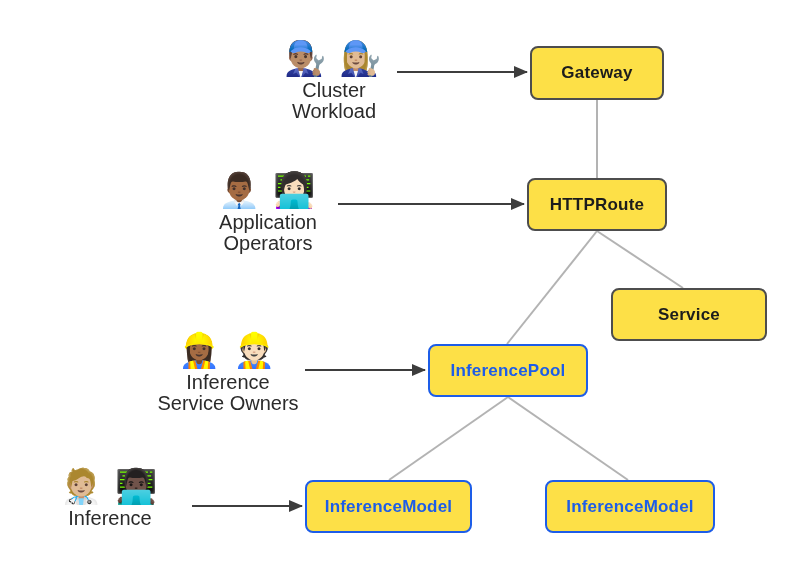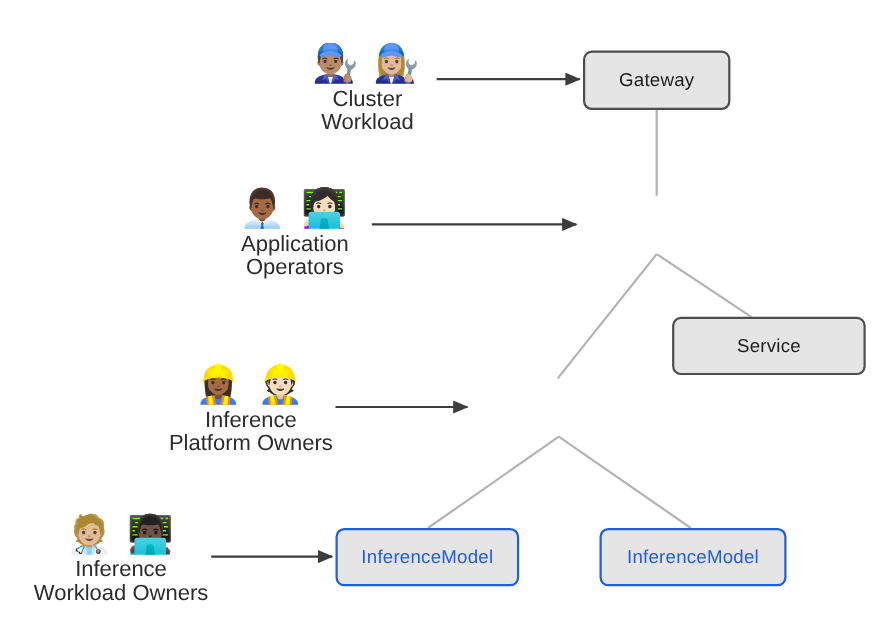--- a/index.html
+++ b/index.html
@@ -19,38 +19,38 @@
     position: absolute;
     left: 0;
     top: 0;
     width: 800px;
     height: 572px;
     pointer-events: none;
   }
   .node {
     position: absolute;
     box-sizing: border-box;
-    background: #e5e5e5;
+    background: #fde047;
     border: 2px solid #4d4d4d;
     border-radius: 8px;
     display: flex;
     align-items: center;
     justify-content: center;
-    font-weight: normal;
+    font-weight: bold;
     font-size: 17px;
     color: #1c1c1c;
     letter-spacing: 0.2px;
   }
   .node.blue {
     border-color: #1d5de8;
     color: #1d5de8;
   }
   .node-gateway        { left: 530px; top: 46px;  width: 134px; height: 54px; }
   .node-httproute      { left: 527px; top: 178px; width: 140px; height: 53px; }
-  .node-service        { left: 611px; top: 288px; width: 176px; height: 53px; }
+  .node-service        { left: 611px; top: 288px; width: 156px; height: 53px; }
   .node-inferencepool  { left: 428px; top: 344px; width: 160px; height: 53px; }
   .node-inferencemodel-left  { left: 305px; top: 480px; width: 167px; height: 53px; }
   .node-inferencemodel-right { left: 545px; top: 480px; width: 170px; height: 53px; }
   .persona {
     position: absolute;
     display: flex;
     flex-direction: column;
     align-items: center;
     text-align: center;
   }
@@ -90,22 +90,28 @@
 
     <line x1="397" y1="72" x2="527" y2="72" stroke="#3d3d3d" stroke-width="2" marker-end="url(#arrowhead)"></line>
     <line x1="338" y1="204" x2="524" y2="204" stroke="#3d3d3d" stroke-width="2" marker-end="url(#arrowhead)"></line>
     <line x1="305" y1="370" x2="425" y2="370" stroke="#3d3d3d" stroke-width="2" marker-end="url(#arrowhead)"></line>
     <line x1="192" y1="506" x2="302" y2="506" stroke="#3d3d3d" stroke-width="2" marker-end="url(#arrowhead)"></line>
   </svg>
 
   <div class="node node-gateway">
     <span>Gateway</span>
   </div>
+  <div class="node node-httproute">
+    <span>HTTPRoute</span>
+  </div>
   <div class="node node-service">
     <span>Service</span>
+  </div>
+  <div class="node blue node-inferencepool">
+    <span>InferencePool</span>
   </div>
   <div class="node blue node-inferencemodel-left">
     <span>InferenceModel</span>
   </div>
   <div class="node blue node-inferencemodel-right">
     <span>InferenceModel</span>
   </div>
 
   <div class="persona persona-cluster-operators">
     <span class="emojis">👨🏽‍🔧 👩🏼‍🔧</span>
@@ -115,22 +121,21 @@
 
   <div class="persona persona-application-developers">
     <span class="emojis">👨🏾‍💼 👩🏻‍💻</span>
     <span class="label-line">Application</span>
     <span class="label-line">Operators</span>
   </div>
 
   <div class="persona persona-inference-platform-owners">
     <span class="emojis">👷🏾‍♀️ 👷🏻</span>
     <span class="label-line">Inference</span>
-    <span class="label-line">Platform Owners</span>
+    <span class="label-line">Service Owners</span>
   </div>
 
   <div class="persona persona-inference-workload-owners">
     <span class="emojis">🧑🏼‍⚕️ 👨🏿‍💻</span>
     <span class="label-line">Inference</span>
-    <span class="label-line">Workload Owners</span>
   </div>
 
 </div>
 
 </body></html>

